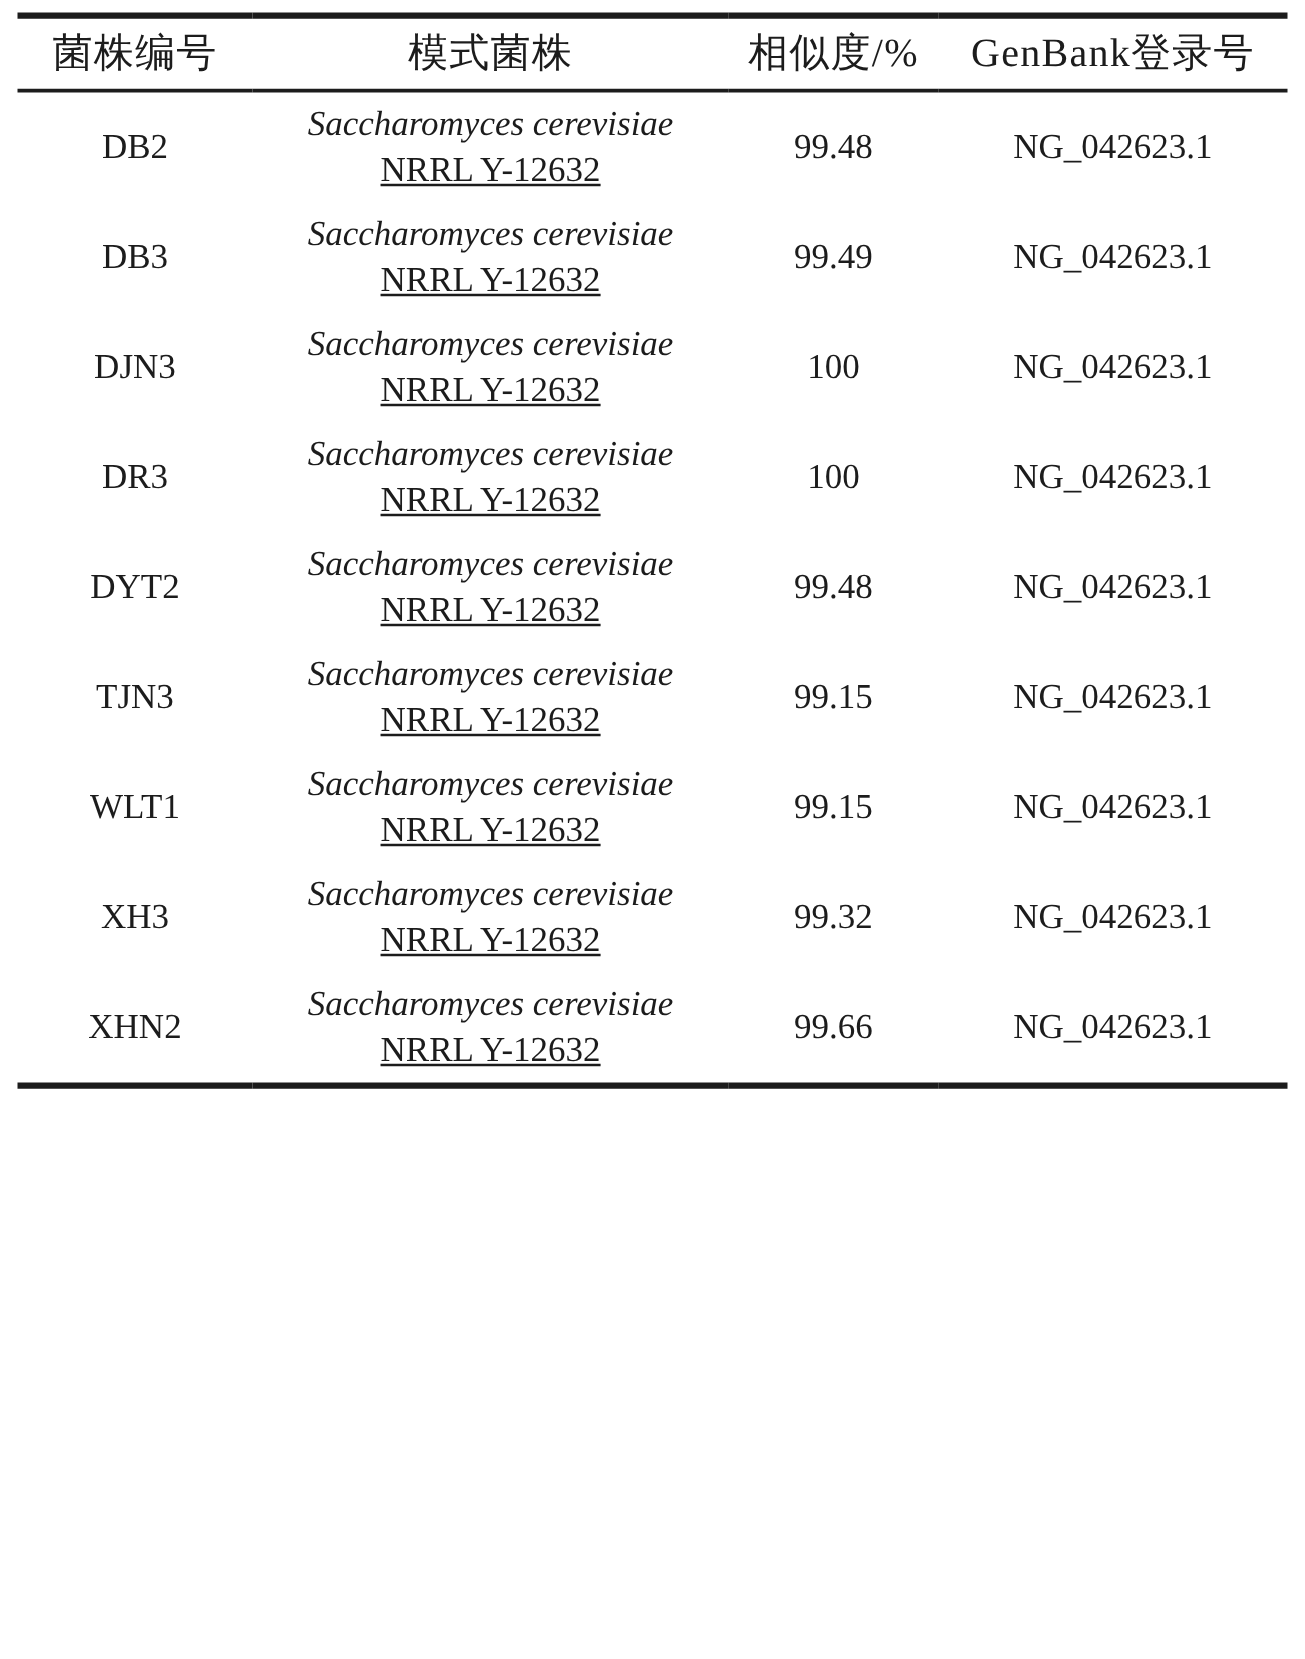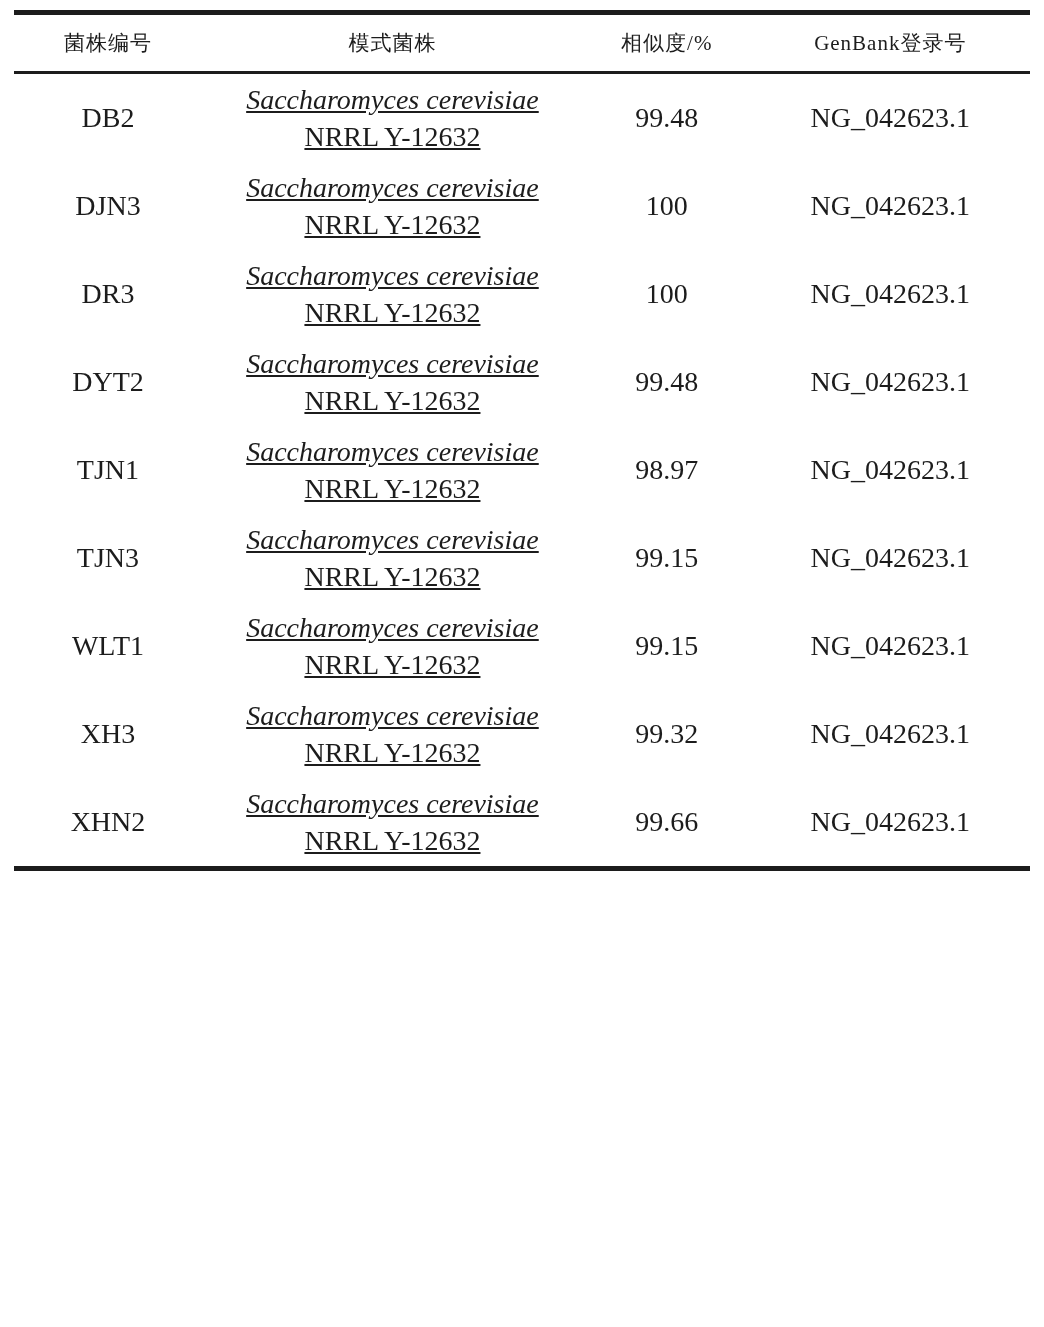--- a/index.html
+++ b/index.html
@@ -30,42 +30,41 @@
   }
   col.c-strain { width: 18.5%; }
   col.c-type   { width: 37.5%; }
   col.c-sim    { width: 16.5%; }
   col.c-gb     { width: 27.5%; }
   thead tr {
     border-bottom: 3px solid #1c1c1c;
   }
   th {
     font-weight: normal;
-    font-size: 21px;
+    font-size: 32px;
     height: 56px;
     text-align: center;
     vertical-align: middle;
     padding: 0;
     letter-spacing: 1px;
     white-space: nowrap;
   }
   td {
     font-size: 28px;
     height: 88px;
     text-align: center;
     vertical-align: middle;
     padding: 0;
     white-space: nowrap;
   }
   .type-cell-inner {
     line-height: 37px;
   }
   .species-name {
     font-style: italic;
-    text-decoration: underline;
   }
   .collection-code {
     font-style: normal;
     text-decoration: underline;
   }
 </style>
 </head>
 <body>
 
 <div class="table-wrap">
@@ -90,20 +89,31 @@
     <td>
       <div class="type-cell-inner">
         <div class="species-name">Saccharomyces cerevisiae</div>
         <div class="collection-code">NRRL Y-12632</div>
       </div>
     </td>
     <td>99.48</td>
     <td>NG_042623.1</td>
   </tr>
 
+  <tr>
+    <td>DB3</td>
+    <td>
+      <div class="type-cell-inner">
+        <div class="species-name">Saccharomyces cerevisiae</div>
+        <div class="collection-code">NRRL Y-12632</div>
+      </div>
+    </td>
+    <td>99.49</td>
+    <td>NG_042623.1</td>
+  </tr>
 
   <tr>
     <td>DJN3</td>
     <td>
       <div class="type-cell-inner">
         <div class="species-name">Saccharomyces cerevisiae</div>
         <div class="collection-code">NRRL Y-12632</div>
       </div>
     </td>
     <td>100</td>
@@ -128,31 +138,20 @@
       <div class="type-cell-inner">
         <div class="species-name">Saccharomyces cerevisiae</div>
         <div class="collection-code">NRRL Y-12632</div>
       </div>
     </td>
     <td>99.48</td>
     <td>NG_042623.1</td>
   </tr>
 
 
-  <tr>
-    <td>TJN1</td>
-    <td>
-      <div class="type-cell-inner">
-        <div class="species-name">Saccharomyces cerevisiae</div>
-        <div class="collection-code">NRRL Y-12632</div>
-      </div>
-    </td>
-    <td>98.97</td>
-    <td>NG_042623.1</td>
-  </tr>
 
 
   <tr>
     <td>TJN3</td>
     <td>
       <div class="type-cell-inner">
         <div class="species-name">Saccharomyces cerevisiae</div>
         <div class="collection-code">NRRL Y-12632</div>
       </div>
     </td>

